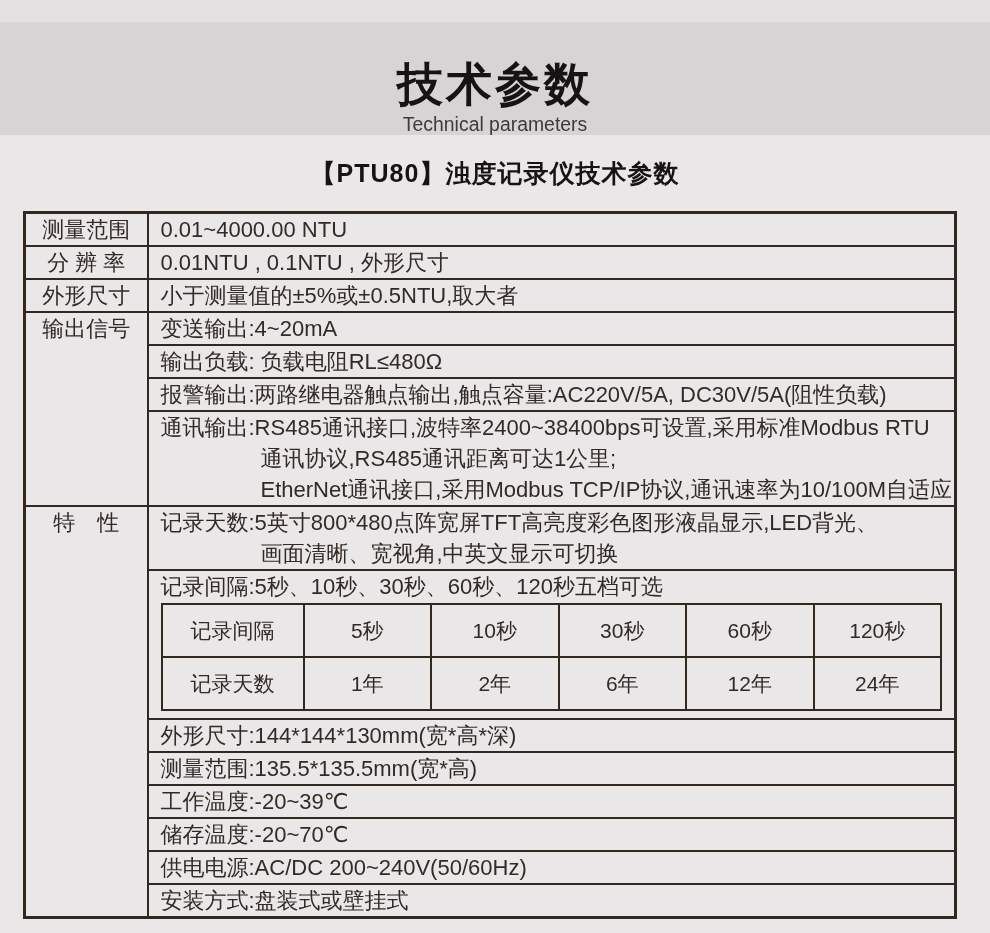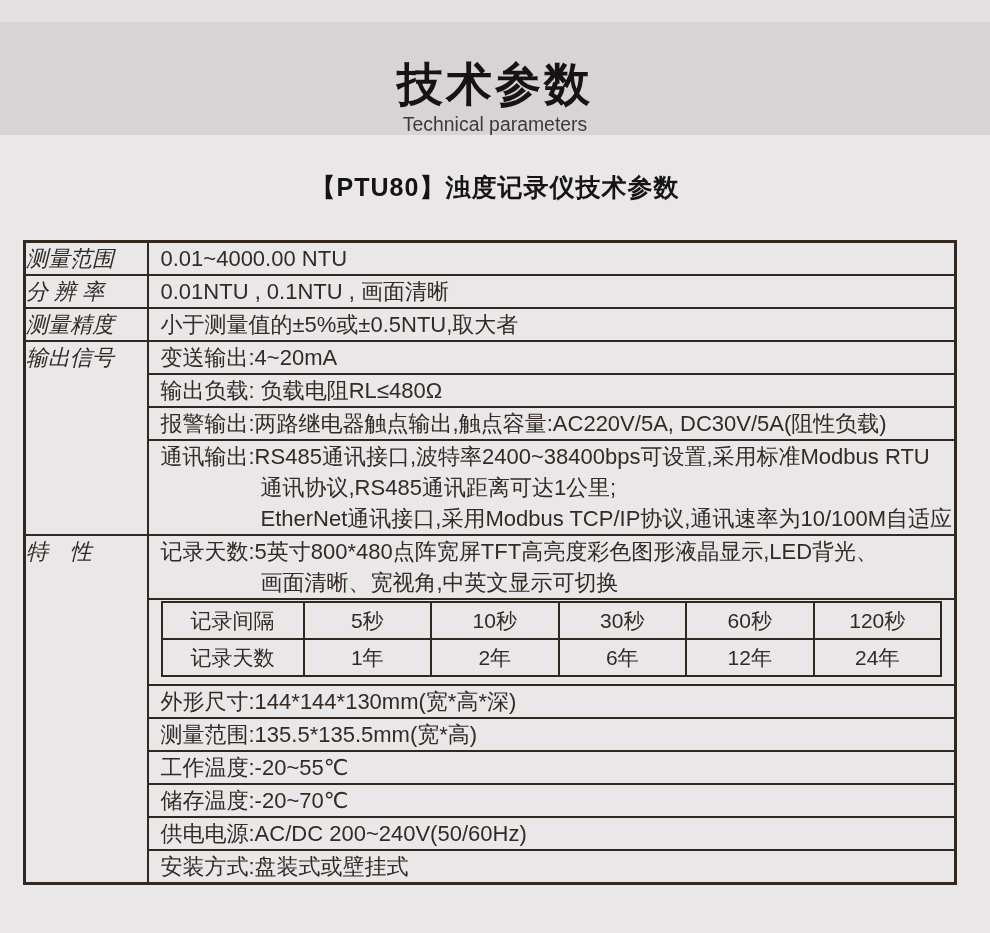--- a/index.html
+++ b/index.html
@@ -26,57 +26,56 @@
   }
   .banner-title{
     font-size:46px;font-weight:700;color:var(--title);
     letter-spacing:3px;line-height:1.1;margin-top:38px;
   }
   .banner-subtitle{
     font-size:20px;color:var(--subtitle);margin-top:3px;
     letter-spacing:0px;transform:scaleX(.97);
   }
   .doc-title{
-    height:105px;display:flex;align-items:center;justify-content:center;
+    height:76px;display:flex;align-items:center;justify-content:center;
     font-size:25px;font-weight:700;color:var(--title);letter-spacing:1px;
   }
   table.spec{
     border-collapse:collapse;table-layout:fixed;
     margin-left:23px;width:934px;
     border:3px solid var(--border);
   }
   table.spec col.c-label{width:123px;}
   table.spec th,table.spec td{
     border:2px solid var(--border);
     font-size:22px;font-weight:400;
     height:31px;line-height:31px;
     white-space:nowrap;overflow:visible;
   }
   table.spec th.row-label{
-    text-align:left;vertical-align:top;
+    text-align:center;vertical-align:top;
     padding-top:0;
-    font-style:italic;
   }
   table.spec td.value{
     text-align:left;padding-left:12px;vertical-align:middle;
   }
   .line{line-height:31px;}
   .cont{padding-left:100px;}
   td.multiline{vertical-align:top;}
   table.record{
     border-collapse:collapse;table-layout:fixed;
     width:calc(100% - 12px);
     border:2px solid var(--border);
     margin:1px 12px 7px 0;
   }
   table.record col.r-label{width:142px;}
   table.record td{
     border:2px solid var(--border);
     text-align:center;font-size:21px;
-    height:27px;line-height:27px;padding:4px;margin-top:12px;
+    height:27px;line-height:27px;padding:12px;margin-top:12px;
   }
 </style>
 </head>
 <body>
 
 <div class="top-strip"></div>
 
 <div class="banner">
   <div class="banner-title">技术参数</div>
   <div class="banner-subtitle">Technical parameters</div>
@@ -91,25 +90,25 @@
     </colgroup>
 
   <tbody>
       <tr>
     <th class="row-label">测量范围</th>
     <td class="value">0.01~4000.00 NTU</td>
   </tr>
 
   <tr>
     <th class="row-label">分 辨 率</th>
-    <td class="value">0.01NTU , 0.1NTU , 画面清晰</td>
+    <td class="value">0.01NTU , 0.1NTU , 外形尺寸</td>
   </tr>
 
   <tr>
-    <th class="row-label">测量精度</th>
+    <th class="row-label">外形尺寸</th>
     <td class="value">小于测量值的±5%或±0.5NTU,取大者</td>
   </tr>
 
   <tr>
     <th class="row-label" rowspan="4">输出信号</th>
     <td class="value">变送输出:4~20mA</td>
   </tr>
   <tr>
     <td class="value">输出负载: 负载电阻RL≤480Ω</td>
   </tr>
@@ -127,20 +126,21 @@
   <tr>
     <th class="row-label" rowspan="8">特　性</th>
     <td class="value multiline">
       <div class="line">记录天数:5英寸800*480点阵宽屏TFT高亮度彩色图形液晶显示,LED背光、</div>
       <div class="line cont">画面清晰、宽视角,中英文显示可切换</div>
     </td>
   </tr>
 
   <tr>
     <td class="value multiline">
+      <div class="line">记录间隔:5秒、10秒、30秒、60秒、120秒五档可选</div>
       <table class="record">
         <colgroup>
               <col class="r-label">
               <col>
               <col>
               <col>
               <col>
               <col>
             </colgroup>
         <tbody>
@@ -165,21 +165,21 @@
     </td>
   </tr>
 
   <tr>
     <td class="value">外形尺寸:144*144*130mm(宽*高*深)</td>
   </tr>
   <tr>
     <td class="value">测量范围:135.5*135.5mm(宽*高)</td>
   </tr>
   <tr>
-    <td class="value">工作温度:-20~55℃</td>
+    <td class="value">工作温度:-20~39℃</td>
   </tr>
   <tr>
     <td class="value">储存温度:-20~70℃</td>
   </tr>
   <tr>
     <td class="value">供电电源:AC/DC 200~240V(50/60Hz)</td>
   </tr>
   <tr>
     <td class="value">安装方式:盘装式或壁挂式</td>
   </tr>

